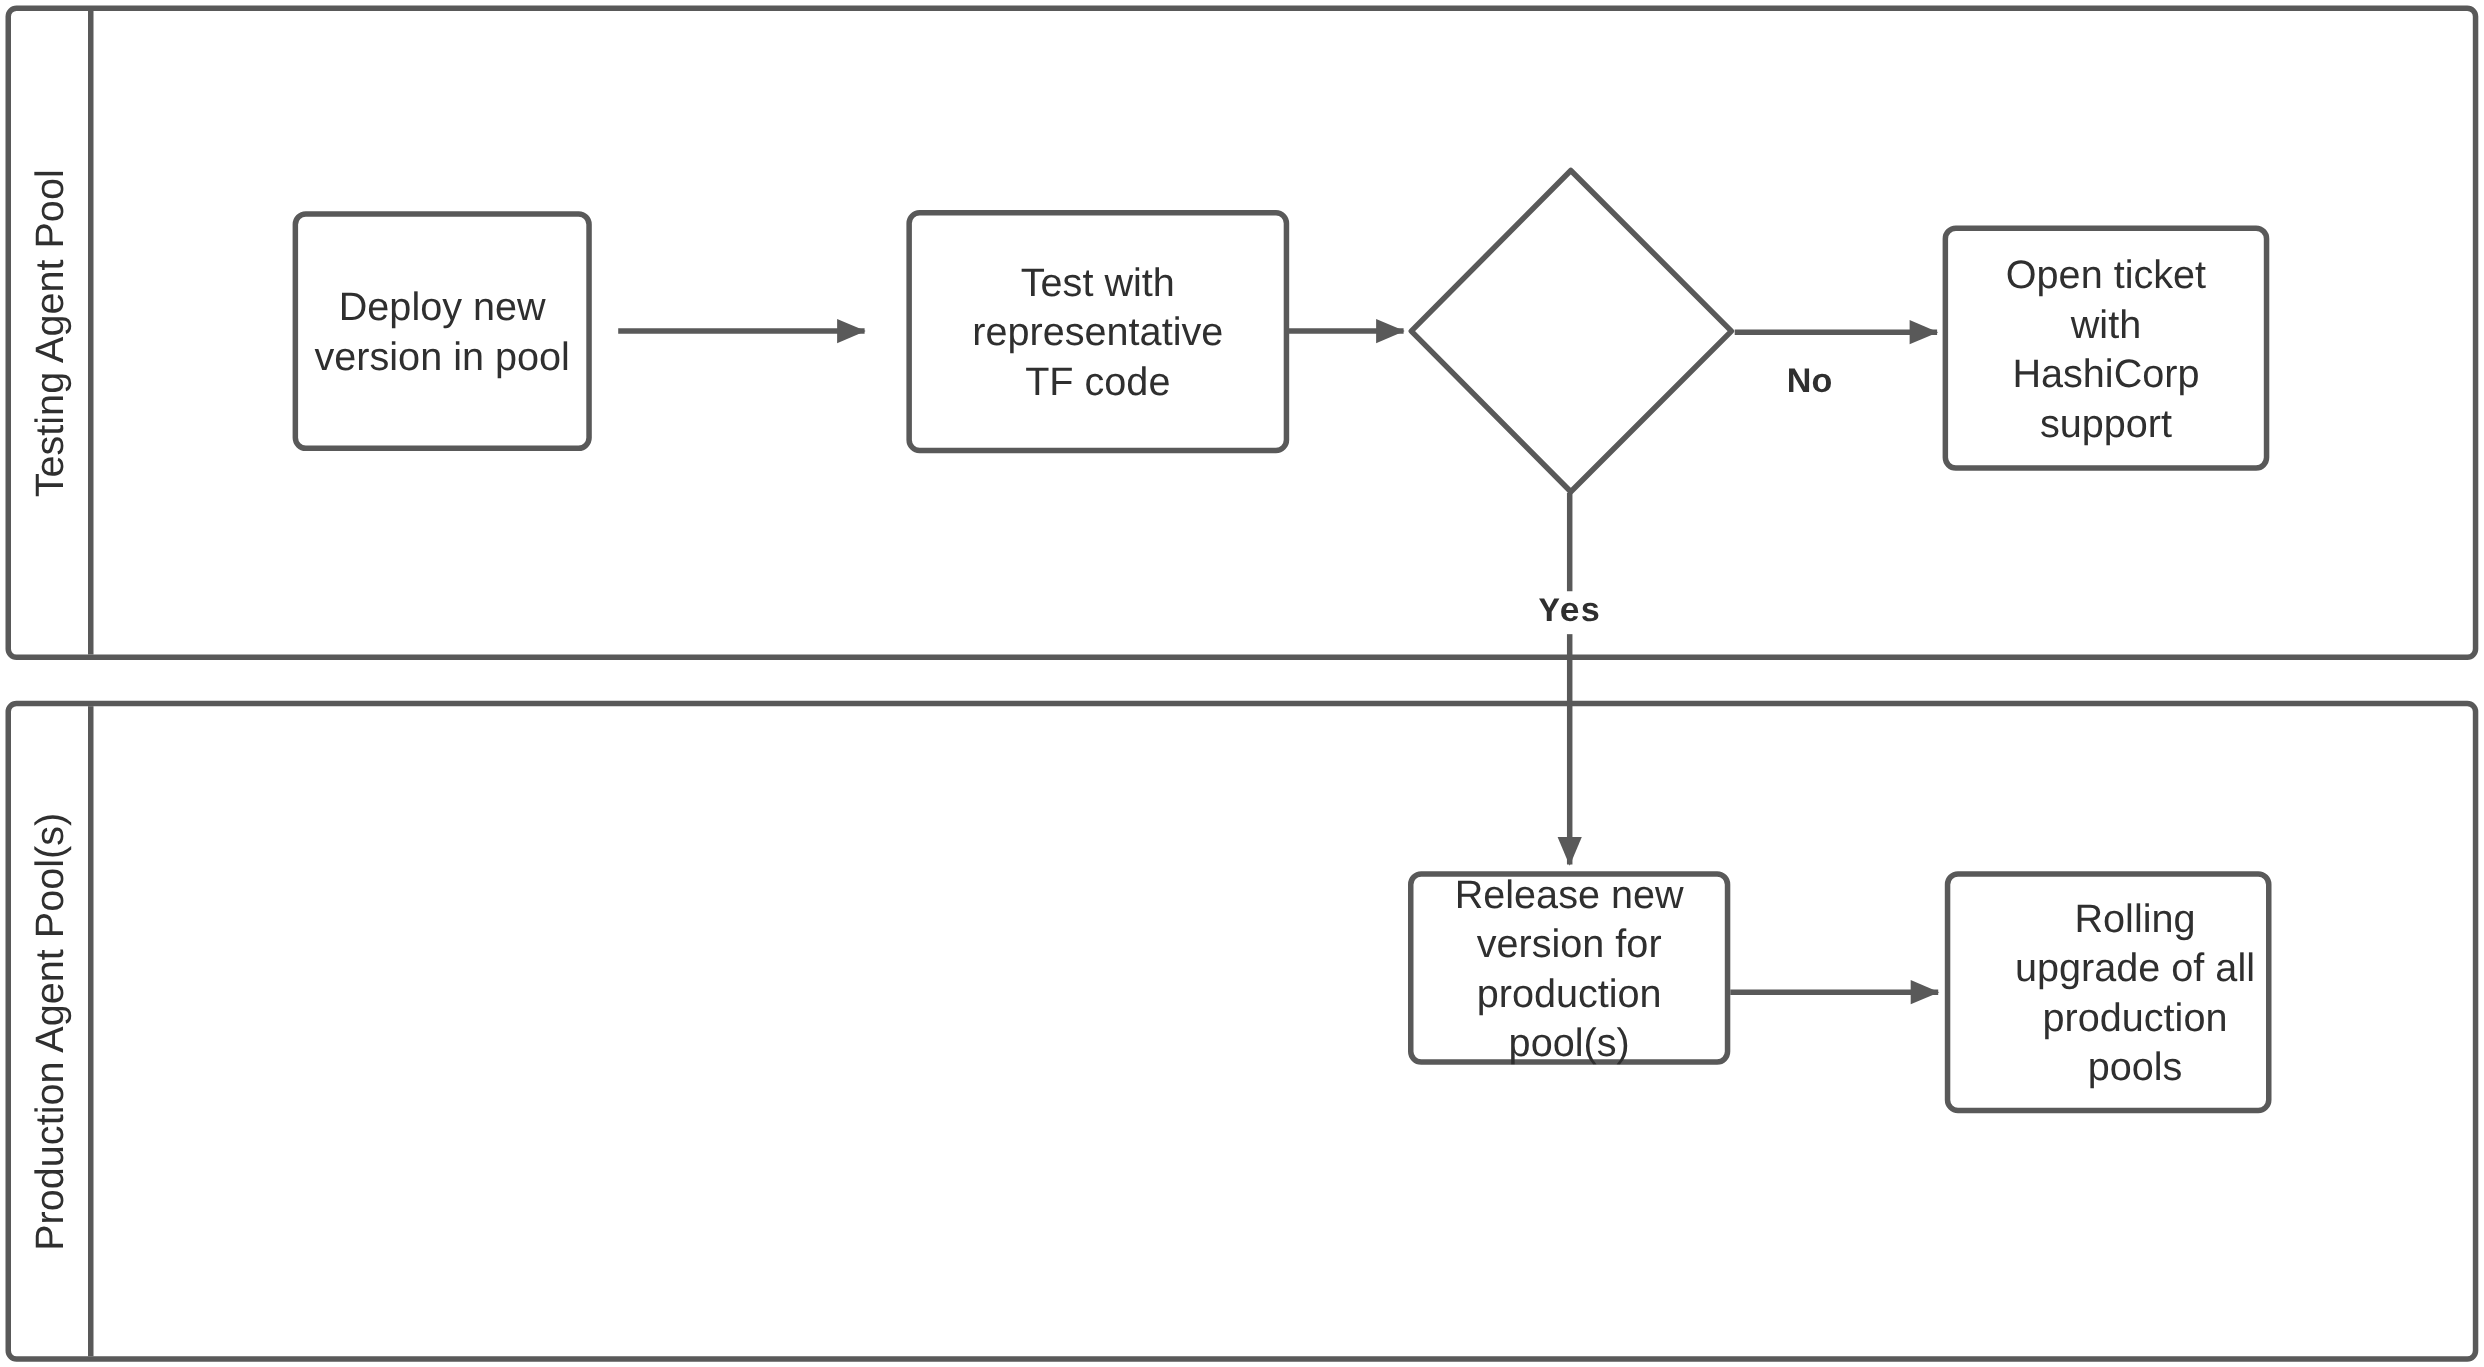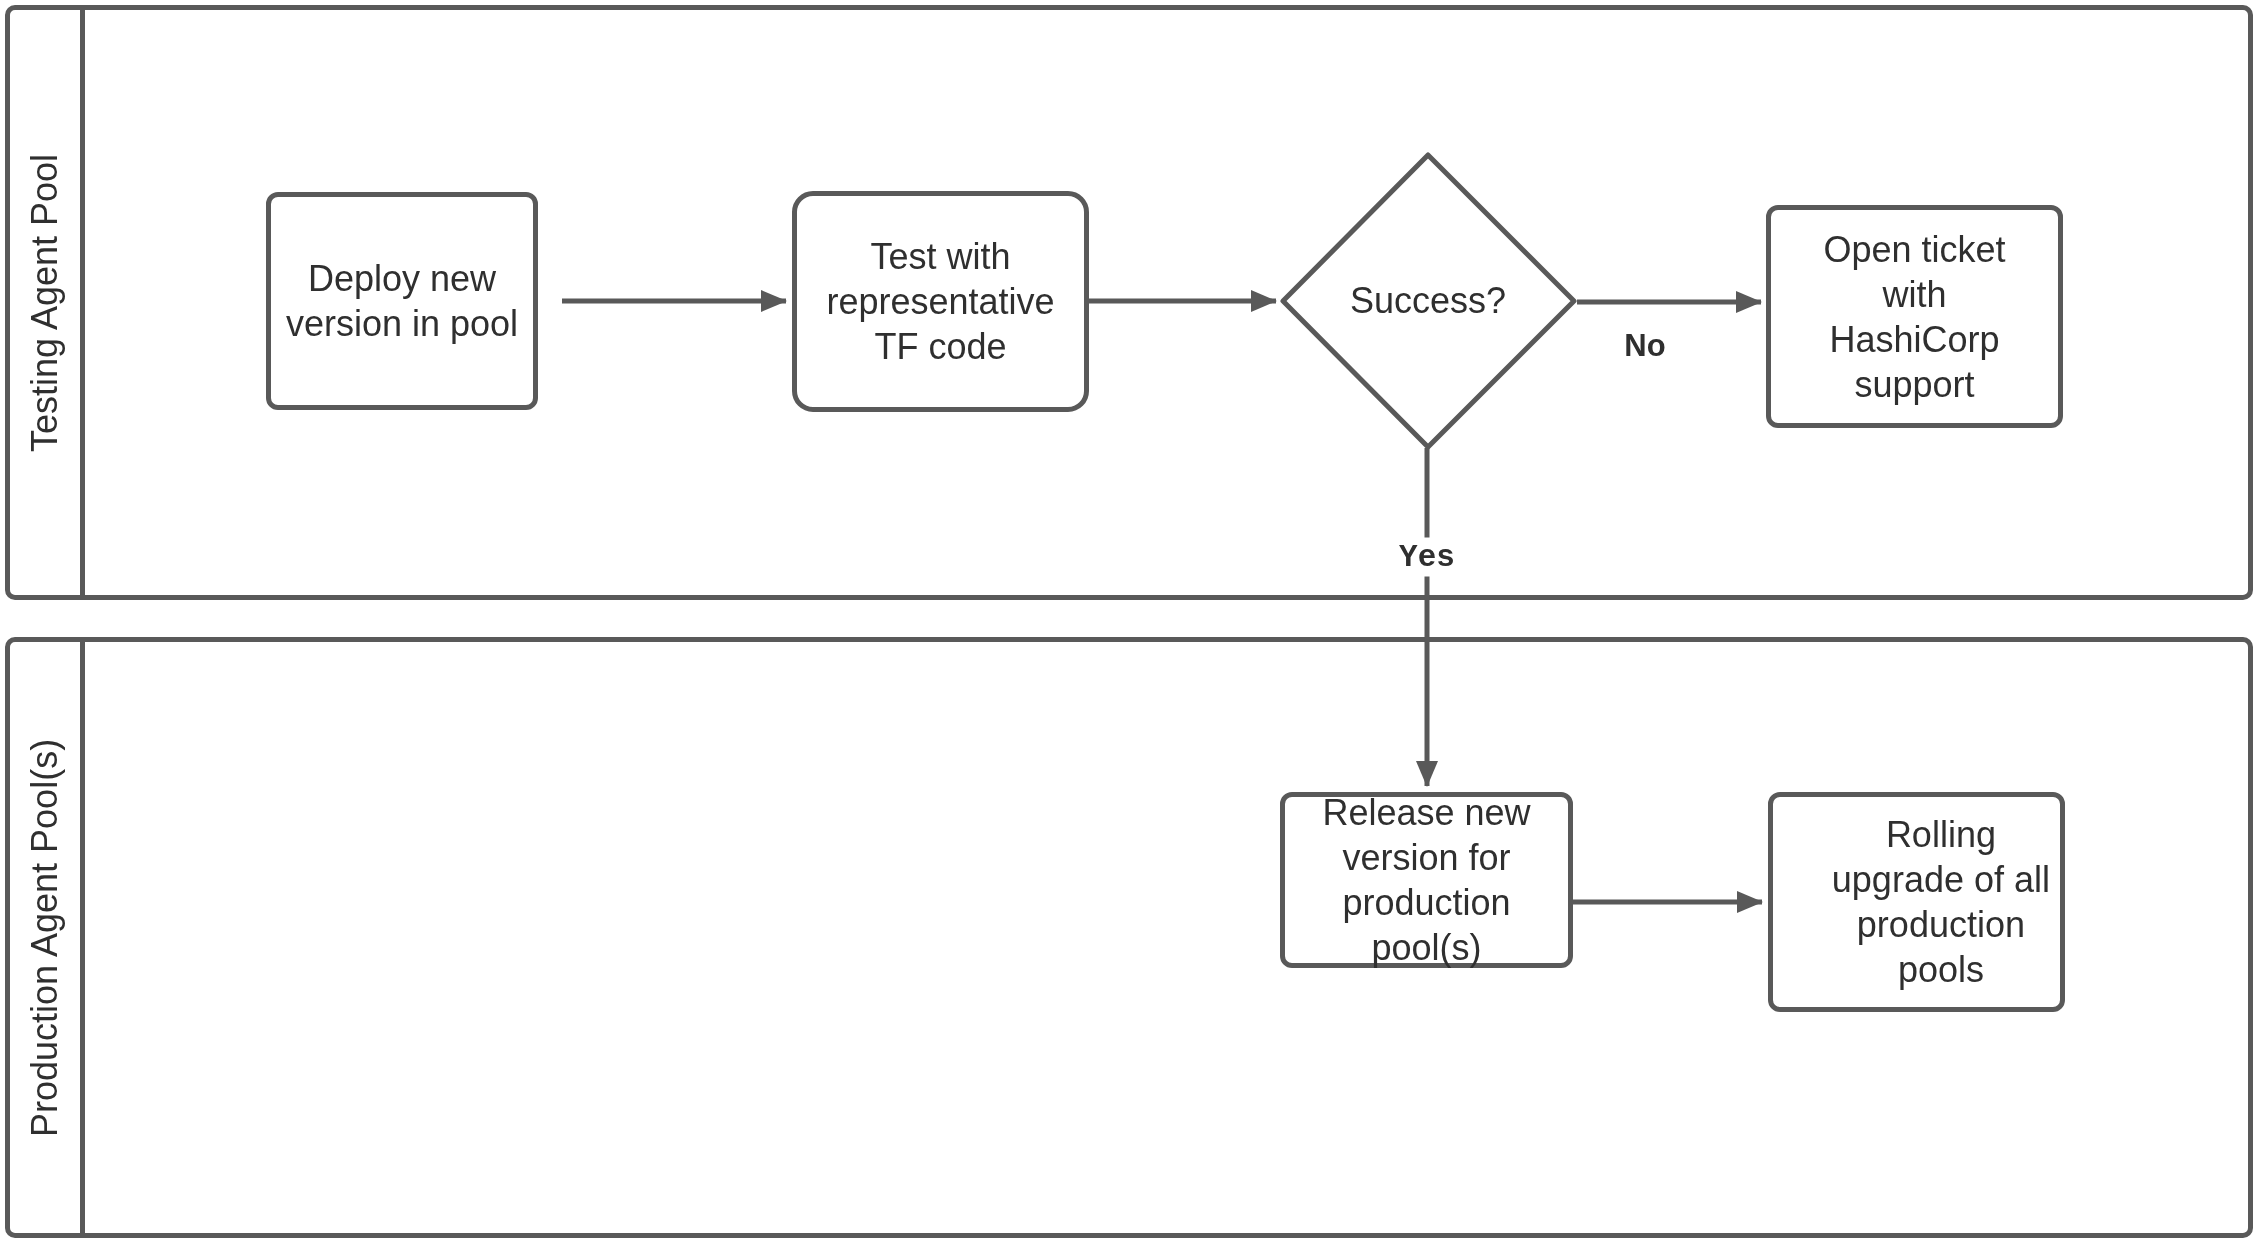--- a/index.html
+++ b/index.html
@@ -117,25 +117,24 @@
 
     <line x1="1573" y1="902" x2="1762" y2="902" stroke="#595959" stroke-width="5" marker-end="url(#arrow)"></line>
 
     <path d="M 1428 155 L 1574 301 L 1428 447 L 1283 301 Z" fill="#ffffff" stroke="#595959" stroke-width="5" stroke-linejoin="round"></path>
   </svg>
 
   <div class="node" style="left:266px; top:192px; width:272px; height:218px;">
     <span>Deploy new<br>version in pool</span>
   </div>
 
-  <div class="node" style="left:792px; top:191px; width:297px; height:221px;border-radius:21px;">
+  <div class="node" style="left:824px; top:191px; width:348px; height:221px;">
     <span>Test with<br>representative<br>TF code</span>
   </div>
 
-  <div class="decision-label" style="left:1288px; top:279px; width:280px;">Success?</div>
 
   <div class="node" style="left:1766px; top:189px; width:297px; height:223px;margin-top:16px;">
     <span>Open ticket<br>with<br>HashiCorp<br>support</span>
   </div>
 
   <div class="node" style="left:1280px; top:792px; width:293px; height:176px;">
     <span>Release new<br>version for<br>production<br>pool(s)</span>
   </div>
 
   <div class="node" style="left:1768px; top:792px; width:297px; height:220px;justify-content:flex-end;">

